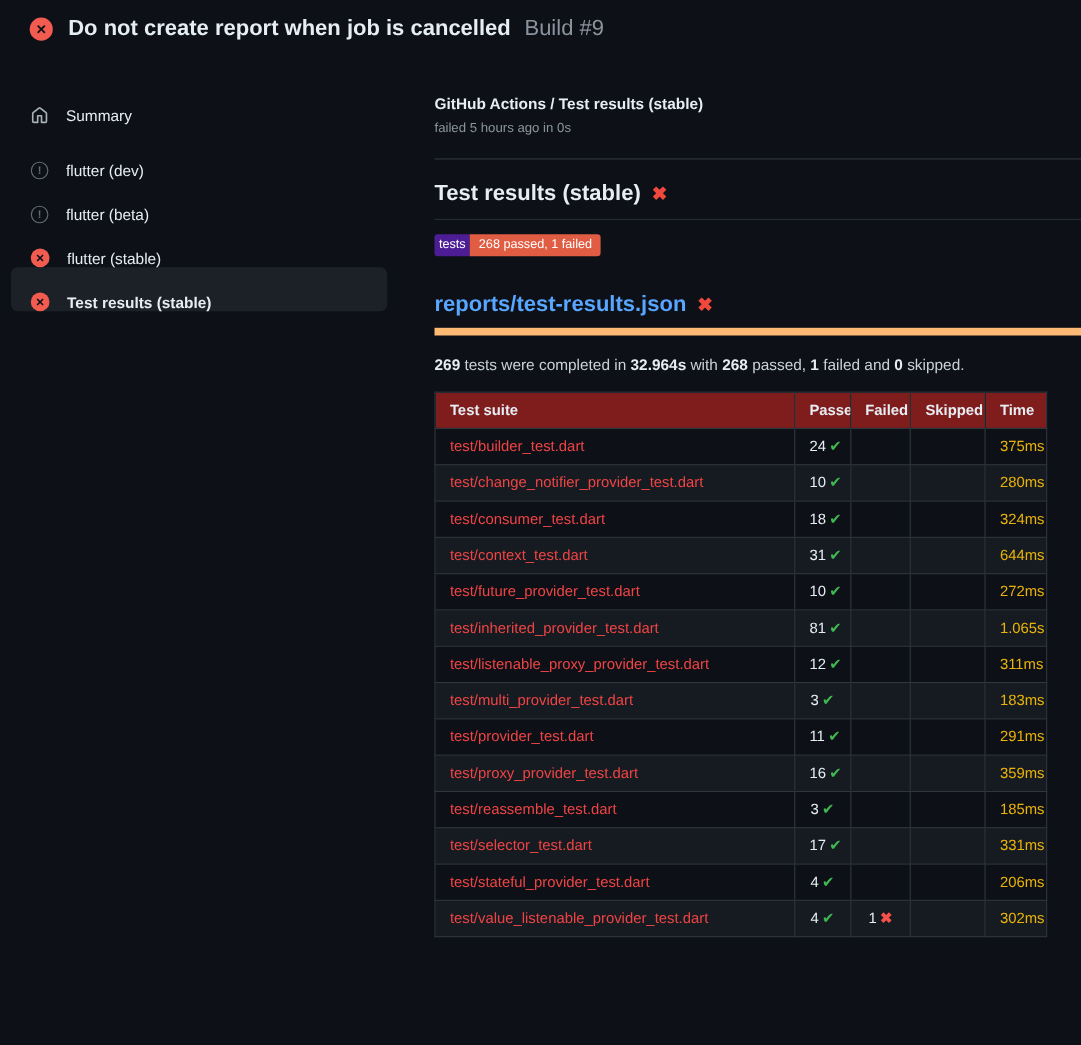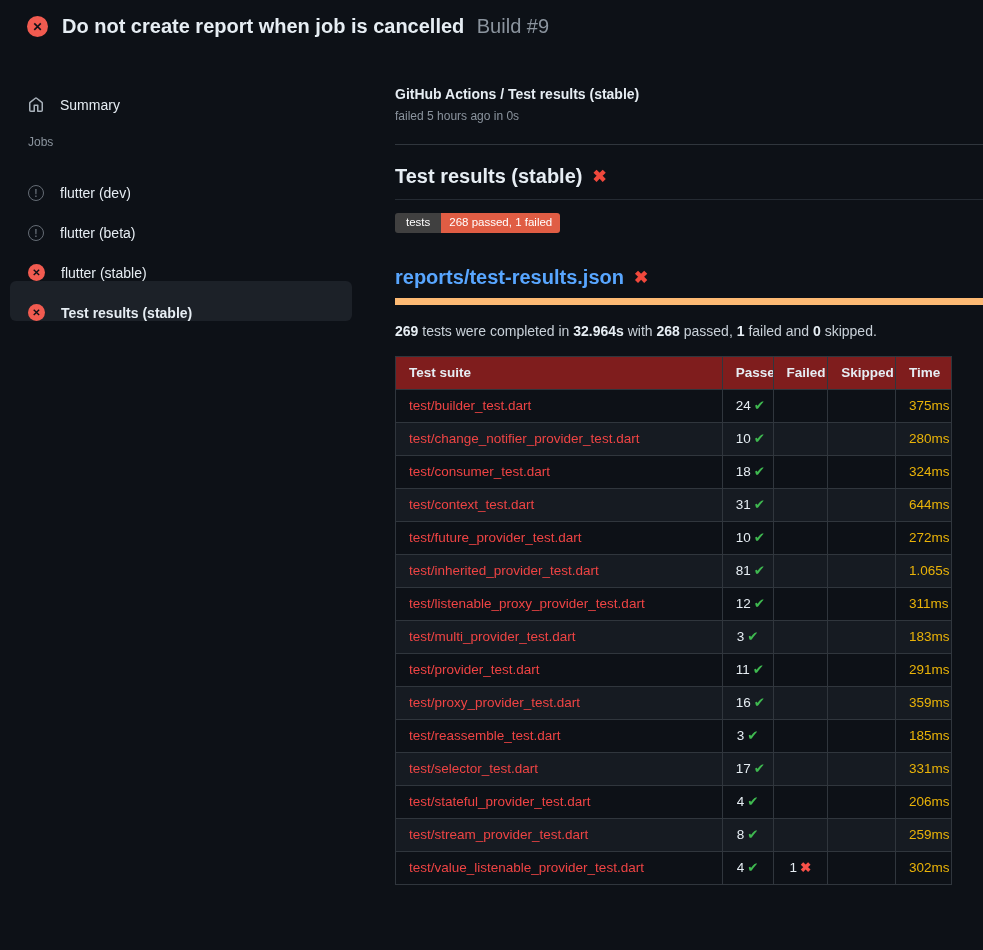--- a/index.html
+++ b/index.html
@@ -29,21 +29,21 @@
 
   
   .main{position:absolute;left:395px;top:86px;width:676px;}
   .crumb{font-size:14px;font-weight:700;color:#e6edf3;line-height:17px;}
   .status-line{font-size:12px;color:#8b949e;margin-top:6px;}
   .rule{border:0;border-top:1px solid #30363d;margin:21px 0 0 0;}
   .h1-row{margin-top:20px;padding-bottom:11px;border-bottom:1px solid #252b33;
           font-size:20px;font-weight:700;display:flex;align-items:center;}
   .hx{color:#f0483c;font-size:17px;font-weight:700;margin-left:10px;line-height:1;}
   .badge-row{margin-top:13px;display:inline-flex;font-size:11.5px;line-height:1;}
-  .badge-l{background:#404040;color:#fff;padding:4px 11px;border-radius:3px 0 0 3px;}
+  .badge-l{background:#4c1d95;color:#fff;padding:4px 4px;border-radius:3px 0 0 3px;}
   .badge-v{background:#e05d44;color:#fff;padding:4px 8px;border-radius:0 3px 3px 0;}
   .h2-row{margin-top:33px;padding-bottom:9px;border-bottom:7px solid #fdba74;
           display:flex;align-items:center;}
   .h2-link{font-size:20px;font-weight:700;color:#58a6ff;text-decoration:none;cursor:pointer;}
   .summary-line{margin-top:18px;font-size:14px;color:#c9d1d9;}
   .summary-line b{color:#e6edf3;}
 
   
   table.res{border-collapse:collapse;margin-top:17px;width:557px;font-size:13.5px;table-layout:fixed;}
   table.res th,table.res td{border:1px solid #30363d;padding:8px 13px;line-height:16px;overflow:hidden;}
@@ -74,21 +74,20 @@
     </span>
   </div>
 
   <div class="sidebar">
     <div class="side-item">
       <svg class="home-ic" viewBox="0 0 16 16">
         <path fill="#a8b1ba" d="M6.906.664a1.749 1.749 0 0 1 2.187 0l5.25 4.2c.415.332.657.835.657 1.367v7.019A1.75 1.75 0 0 1 13.25 15h-3.5a.75.75 0 0 1-.75-.75V9H7v5.25a.75.75 0 0 1-.75.75h-3.5A1.75 1.75 0 0 1 1 13.25V6.23c0-.531.242-1.034.657-1.366l5.25-4.2Zm1.25 1.171a.25.25 0 0 0-.312 0l-5.25 4.2a.25.25 0 0 0-.094.196v7.019c0 .138.112.25.25.25H5.5V8.25a.75.75 0 0 1 .75-.75h3.5a.75.75 0 0 1 .75.75v5.25h2.75a.25.25 0 0 0 .25-.25V6.23a.25.25 0 0 0-.094-.195Z"></path>
       </svg>
       <span>Summary</span>
     </div>
-    <div class="jobs-label">Jobs</div>
     <div class="jobs-list" id="jobs-list">
         <div class="side-item">
           <span class="ic-neutral">!</span>
           <span>flutter (dev)</span>
         </div>
         <div class="side-item">
           <span class="ic-neutral">!</span>
           <span>flutter (beta)</span>
         </div>
         <div class="side-item">
@@ -227,27 +226,20 @@
             <td class="time">331ms</td>
           </tr>
           <tr>
             <td class="suite"><a>test/stateful_provider_test.dart</a></td>
             <td class="num">4<span class="ck">✔</span></td>
             <td class="num"></td>
             <td class="num"></td>
             <td class="time">206ms</td>
           </tr>
           <tr>
-            <td class="suite"><a>test/stream_provider_test.dart</a></td>
-            <td class="num">8<span class="ck">✔</span></td>
-            <td class="num"></td>
-            <td class="num"></td>
-            <td class="time">259ms</td>
-          </tr>
-          <tr>
             <td class="suite"><a>test/value_listenable_provider_test.dart</a></td>
             <td class="num">4<span class="ck">✔</span></td>
             <td class="num">1<span class="fx">✖</span></td>
             <td class="num"></td>
             <td class="time">302ms</td>
           </tr>
         </tbody>
     </table>
   </div>
 

